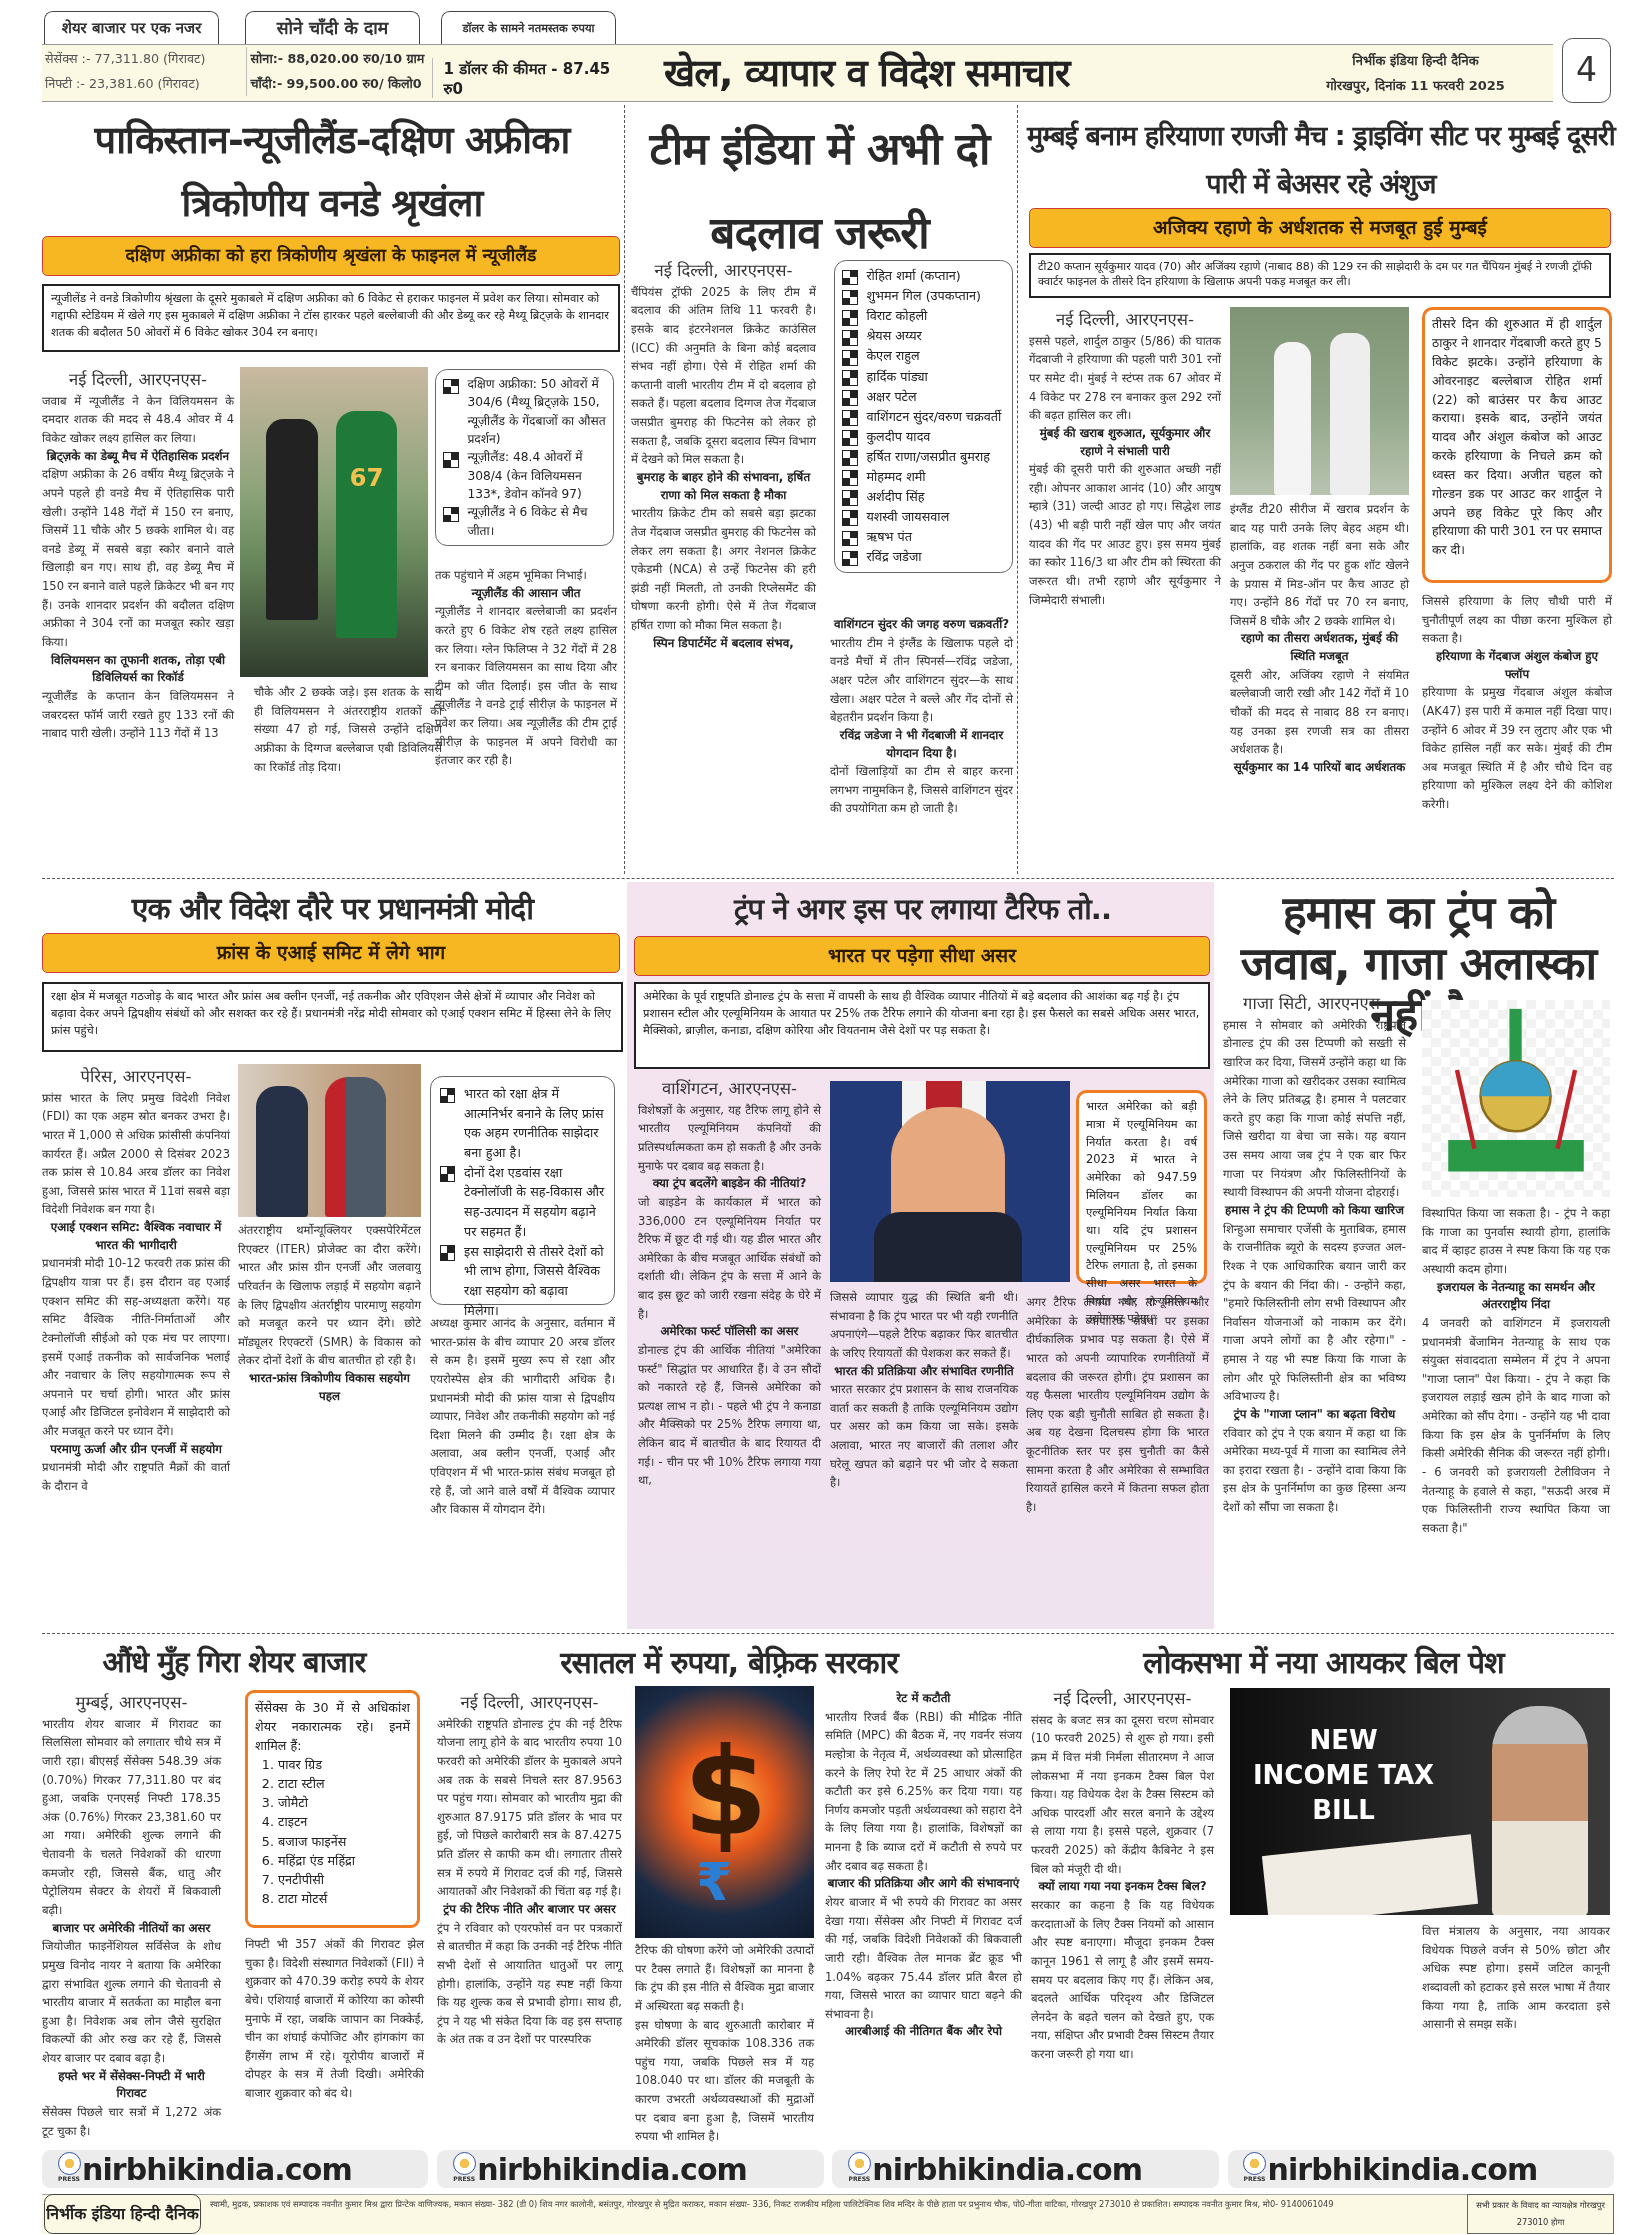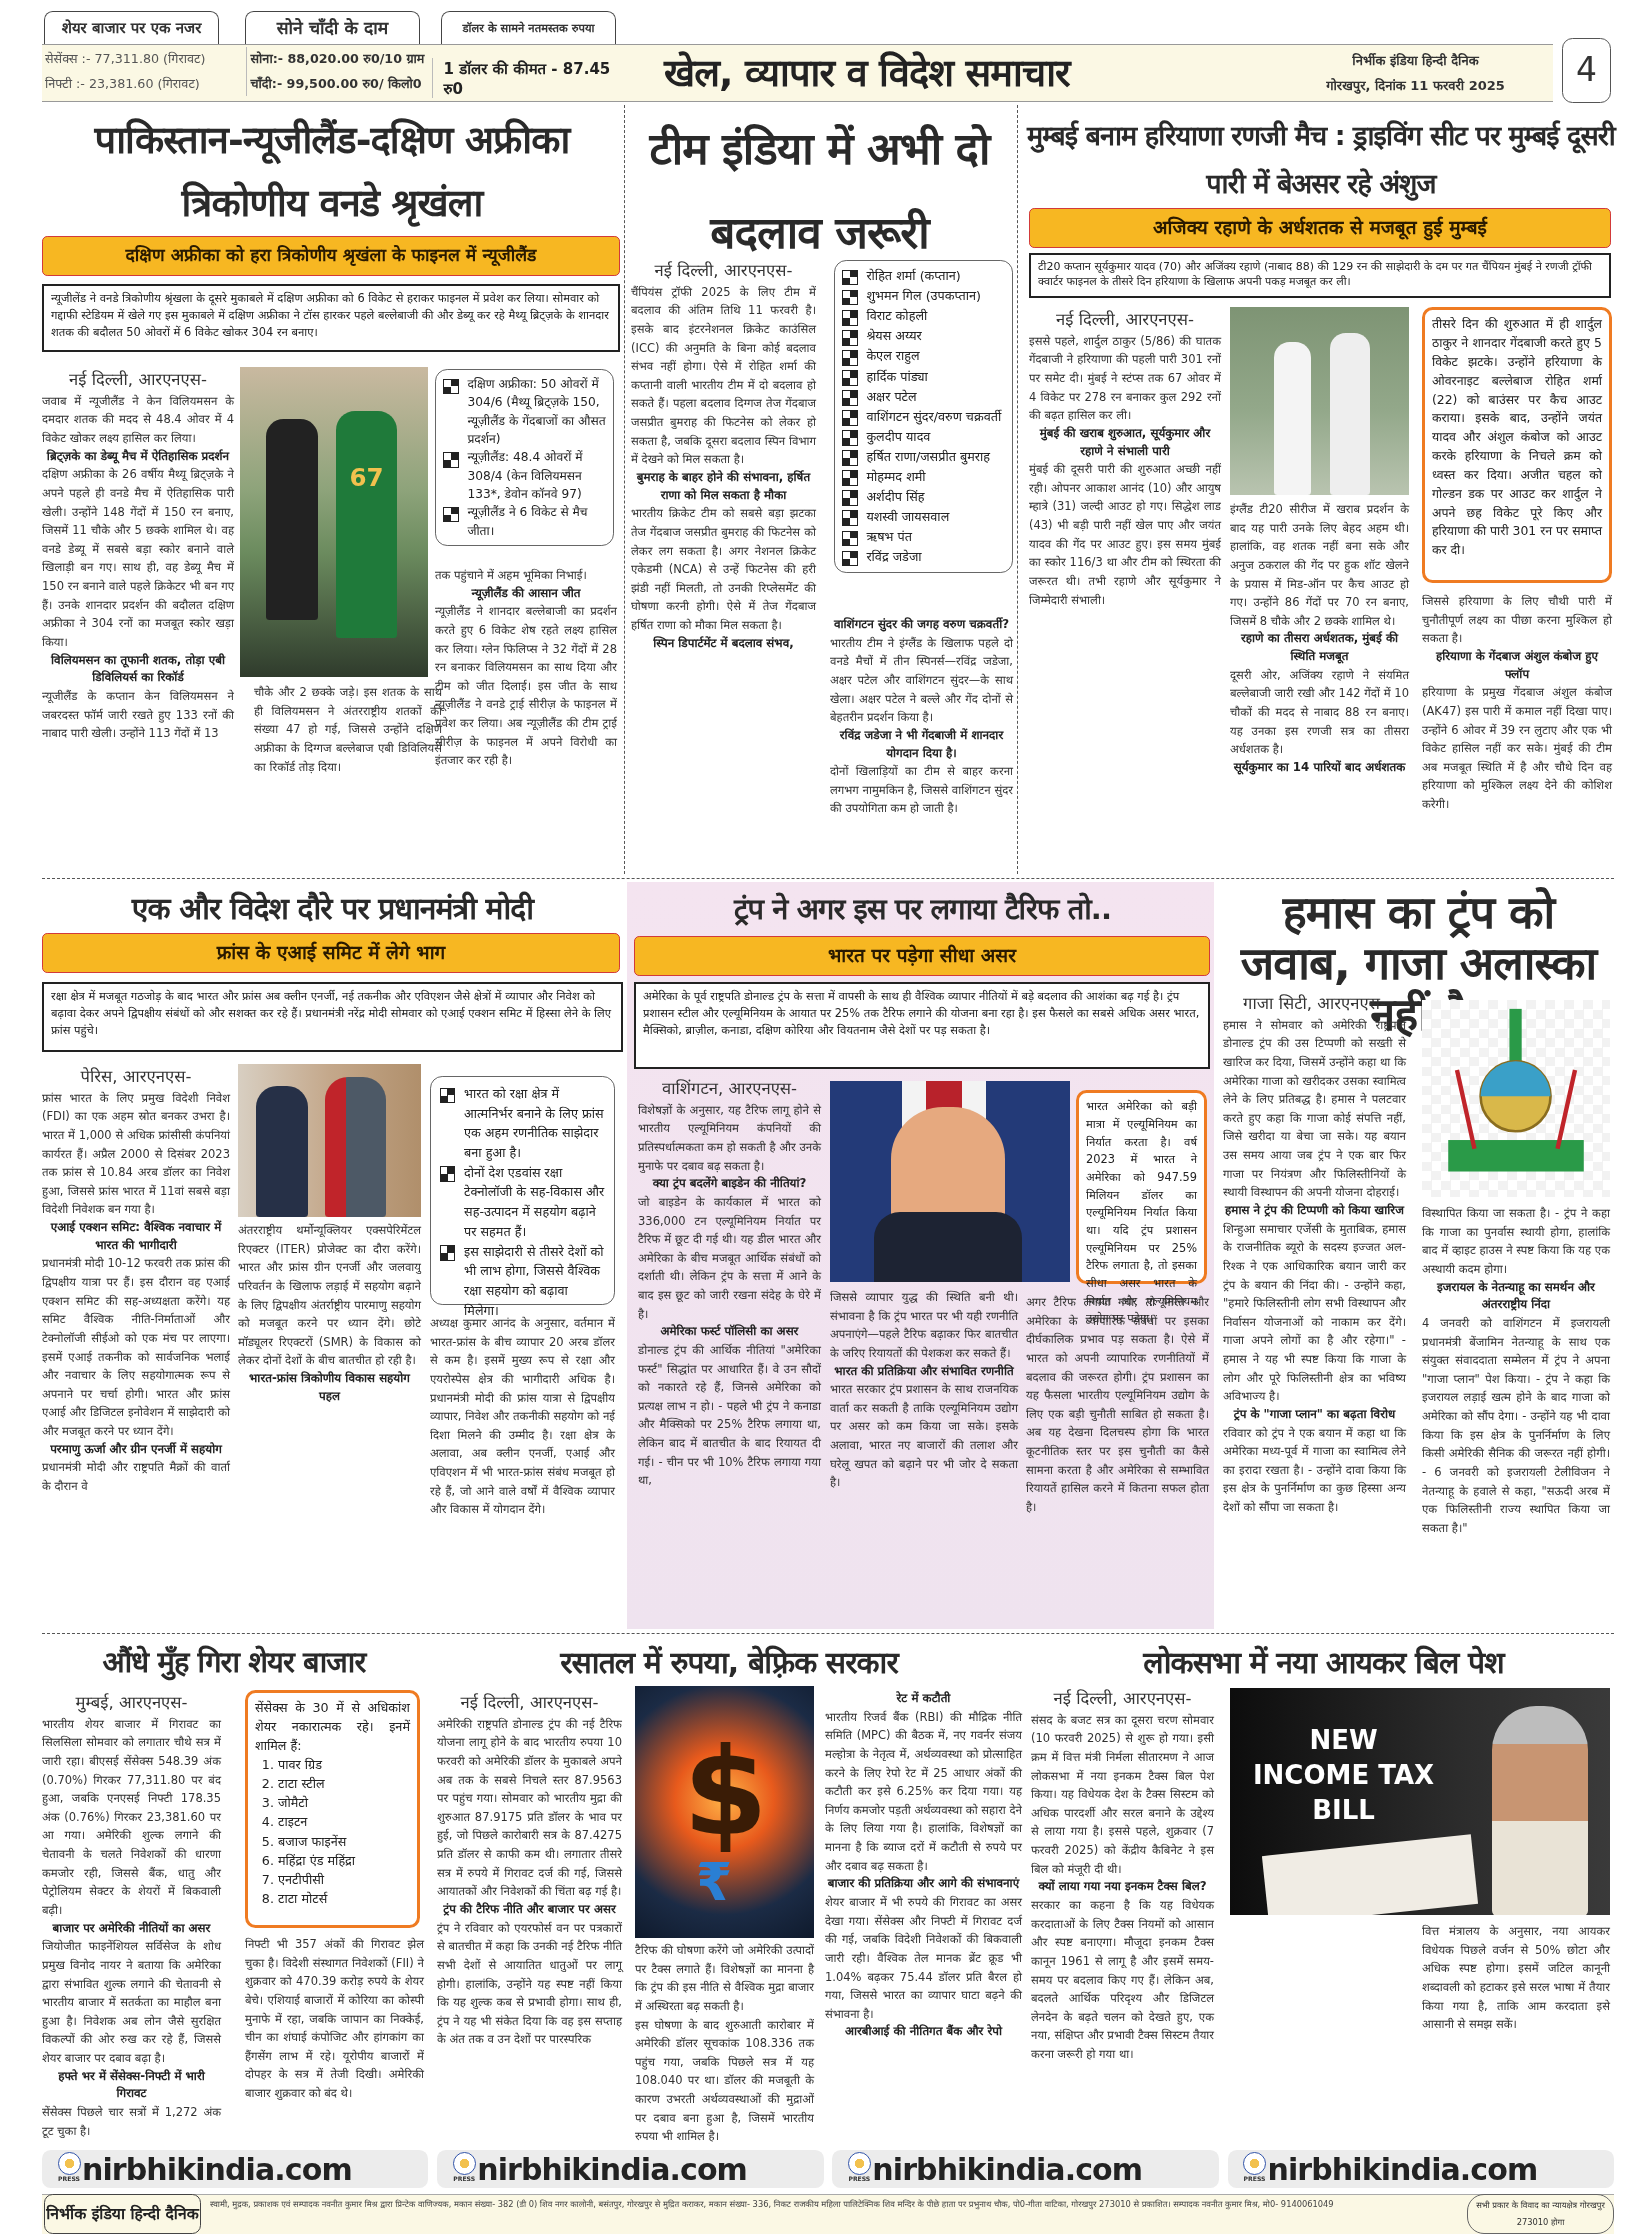--- a/index.html
+++ b/index.html
@@ -293,21 +293,21 @@
 
 <div class="abs headline" style="left:42px;top:1639px;width:384px;font-size:29px;line-height:47px;">औंधे मुँह गिरा शेयर बाजार</div>
 <div class="abs" style="left:42px;top:1690px;width:179px;">
   <div class="dateline">मुम्बई, आरएनएस-</div>
   <div class="body-text">भारतीय शेयर बाजार में गिरावट का सिलसिला सोमवार को लगातार चौथे सत्र में जारी रहा। बीएसई सेंसेक्स 548.39 अंक (0.70%) गिरकर 77,311.80 पर बंद हुआ, जबकि एनएसई निफ्टी 178.35 अंक (0.76%) गिरकर 23,381.60 पर आ गया। अमेरिकी शुल्क लगाने की चेतावनी के चलते निवेशकों की धारणा कमजोर रही, जिससे बैंक, धातु और पेट्रोलियम सेक्टर के शेयरों में बिकवाली बढ़ी।</div>
   <div class="subhead">बाजार पर अमेरिकी नीतियों का असर</div>
   <div class="body-text">जियोजीत फाइनेंशियल सर्विसेज के शोध प्रमुख विनोद नायर ने बताया कि अमेरिका द्वारा संभावित शुल्क लगाने की चेतावनी से भारतीय बाजार में सतर्कता का माहौल बना हुआ है। निवेशक अब लोन जैसे सुरक्षित विकल्पों की ओर रुख कर रहे हैं, जिससे शेयर बाजार पर दबाव बढ़ा है।</div>
   <div class="subhead">हफ्ते भर में सेंसेक्स-निफ्टी में भारी गिरावट</div>
   <div class="body-text">सेंसेक्स पिछले चार सत्रों में 1,272 अंक टूट चुका है।</div>
 </div>
-<div class="abs orangebox" style="left:245px;top:1690px;width:175px;height:238px;font-size:12.7px;line-height:1.5;">
+<div class="abs orangebox" style="left:245px;top:1690px;width:175px;height:238px;font-size:12.7px;line-height:1.5;border-radius:9px;">
   <div>सेंसेक्स के 30 में से अधिकांश शेयर नकारात्मक रहे। इनमें शामिल हैं:</div>
   <ol id="losers-ol" style="padding-left:23px;">
       <li>पावर ग्रिड</li>
       <li>टाटा स्टील</li>
       <li>जोमैटो</li>
       <li>टाइटन</li>
       <li>बजाज फाइनेंस</li>
       <li>महिंद्रा एंड महिंद्रा</li>
       <li>एनटीपीसी</li>
       <li>टाटा मोटर्स</li>
@@ -378,14 +378,14 @@
     <div class="press-logo">
         <span class="circ"></span>
         <span class="txt">PRESS</span>
       </div>
     <span class="footer-url">nirbhikindia.com</span>
   </div>
 </div>
 <div class="abs" style="left:42px;top:2194px;width:1572px;height:40px;background:#fbf8e4;border-top:0.9px solid #aaa;"></div>
 <div class="abs" style="left:44px;top:2194px;width:157px;height:40px;border:1.7px solid #444;border-radius:8.7px;font-weight:bold;font-size:15.7px;line-height:37px;text-align:center;color:#222;background:#fbf8e4;">निर्भीक इंडिया हिन्दी दैनिक</div>
 <div class="abs" style="left:210px;top:2197px;width:1240px;font-size:8.3px;line-height:14px;color:#444;">स्वामी, मुद्रक, प्रकाशक एवं सम्पादक नवनीत कुमार मिश्र द्वारा प्रिन्टेक वाणिज्यक, मकान संख्या- 382 (डी 0) शिव नगर कालोनी, बसंतपुर, गोरखपुर से मुद्रित कराकर, मकान संख्या- 336, निकट राजकीय महिला पालिटेक्निक शिव मन्दिर के पीछे हाता पर प्रभुनाथ चौक, पो0-गीता वाटिका, गोरखपुर 273010 से प्रकाशित। सम्पादक नवनीत कुमार मिश्र, मो0- 9140061049</div>
-<div class="abs" style="left:1467px;top:2194px;width:147px;height:40px;border:0.9px solid #666;border-radius:17px;font-size:8.3px;line-height:17.5px;text-align:center;padding:1.7px 5.2px;color:#333;">सभी प्रकार के विवाद का न्यायक्षेत्र गोरखपुर 273010 होगा</div>
+<div class="abs" style="left:1467px;top:2194px;width:147px;height:40px;border:0.9px solid #666;border-radius:0;font-size:8.3px;line-height:17.5px;text-align:center;padding:1.7px 5.2px;color:#333;">सभी प्रकार के विवाद का न्यायक्षेत्र गोरखपुर 273010 होगा</div>
 
 
 </body></html>

